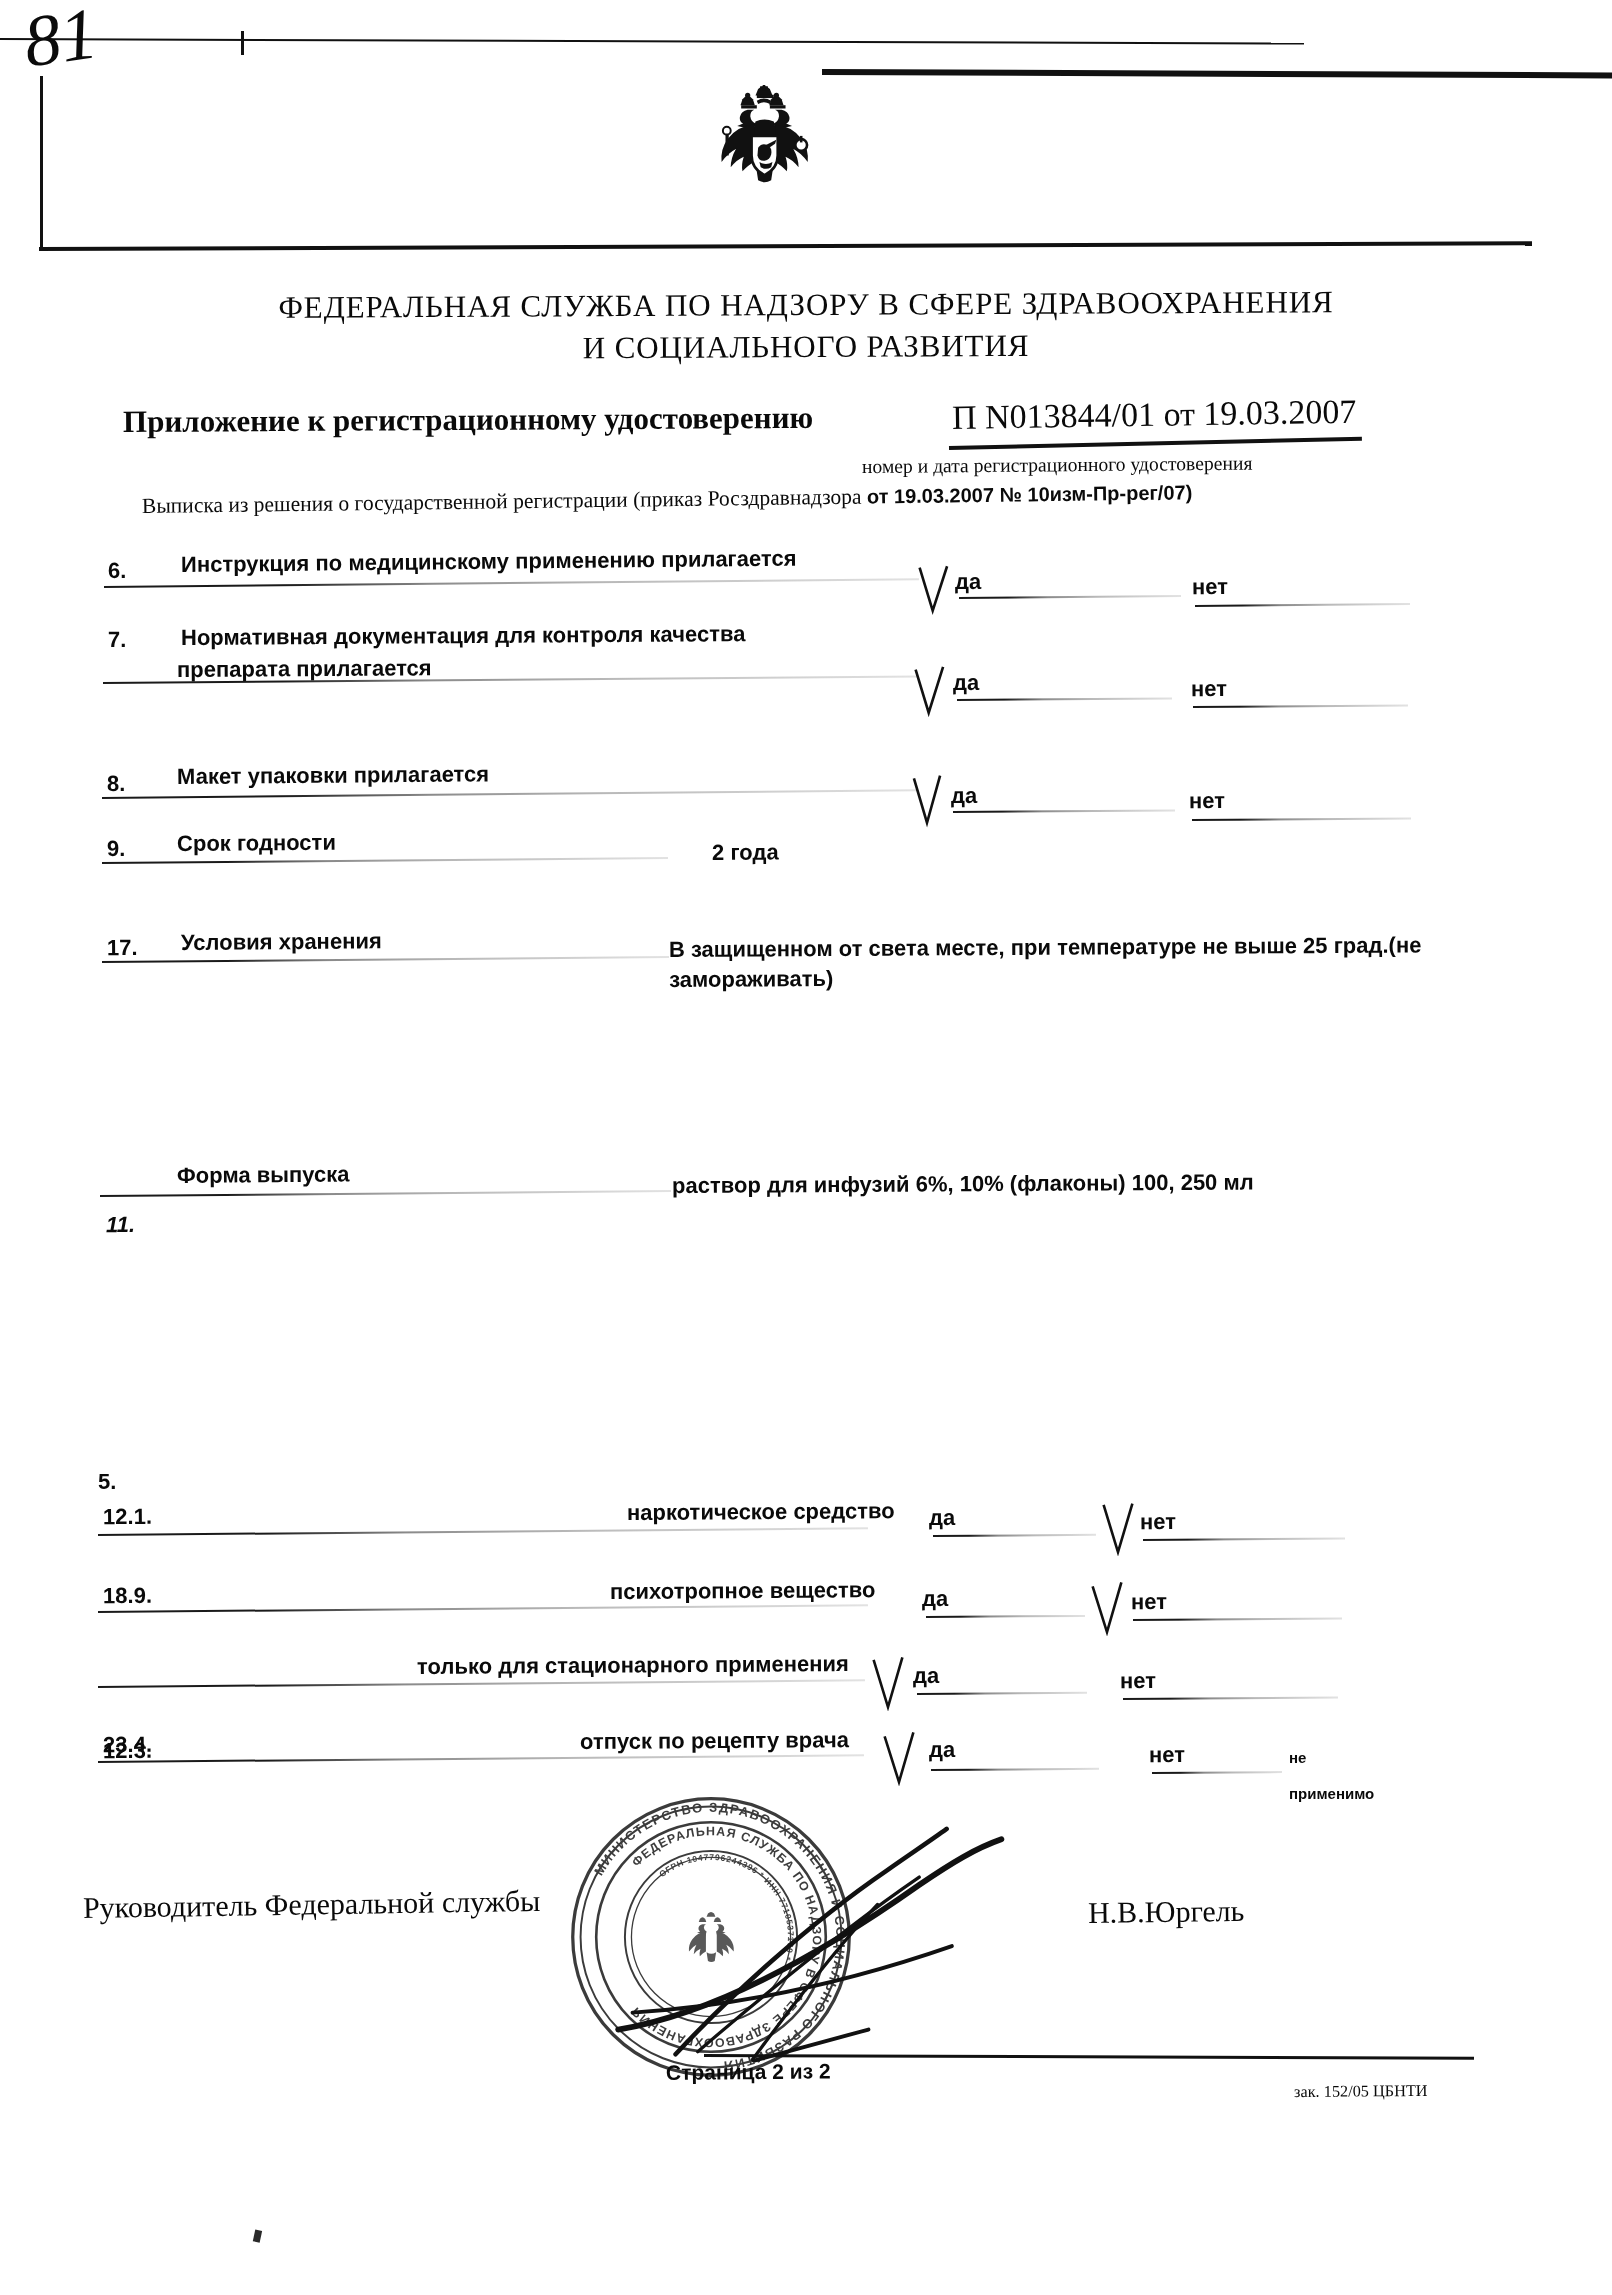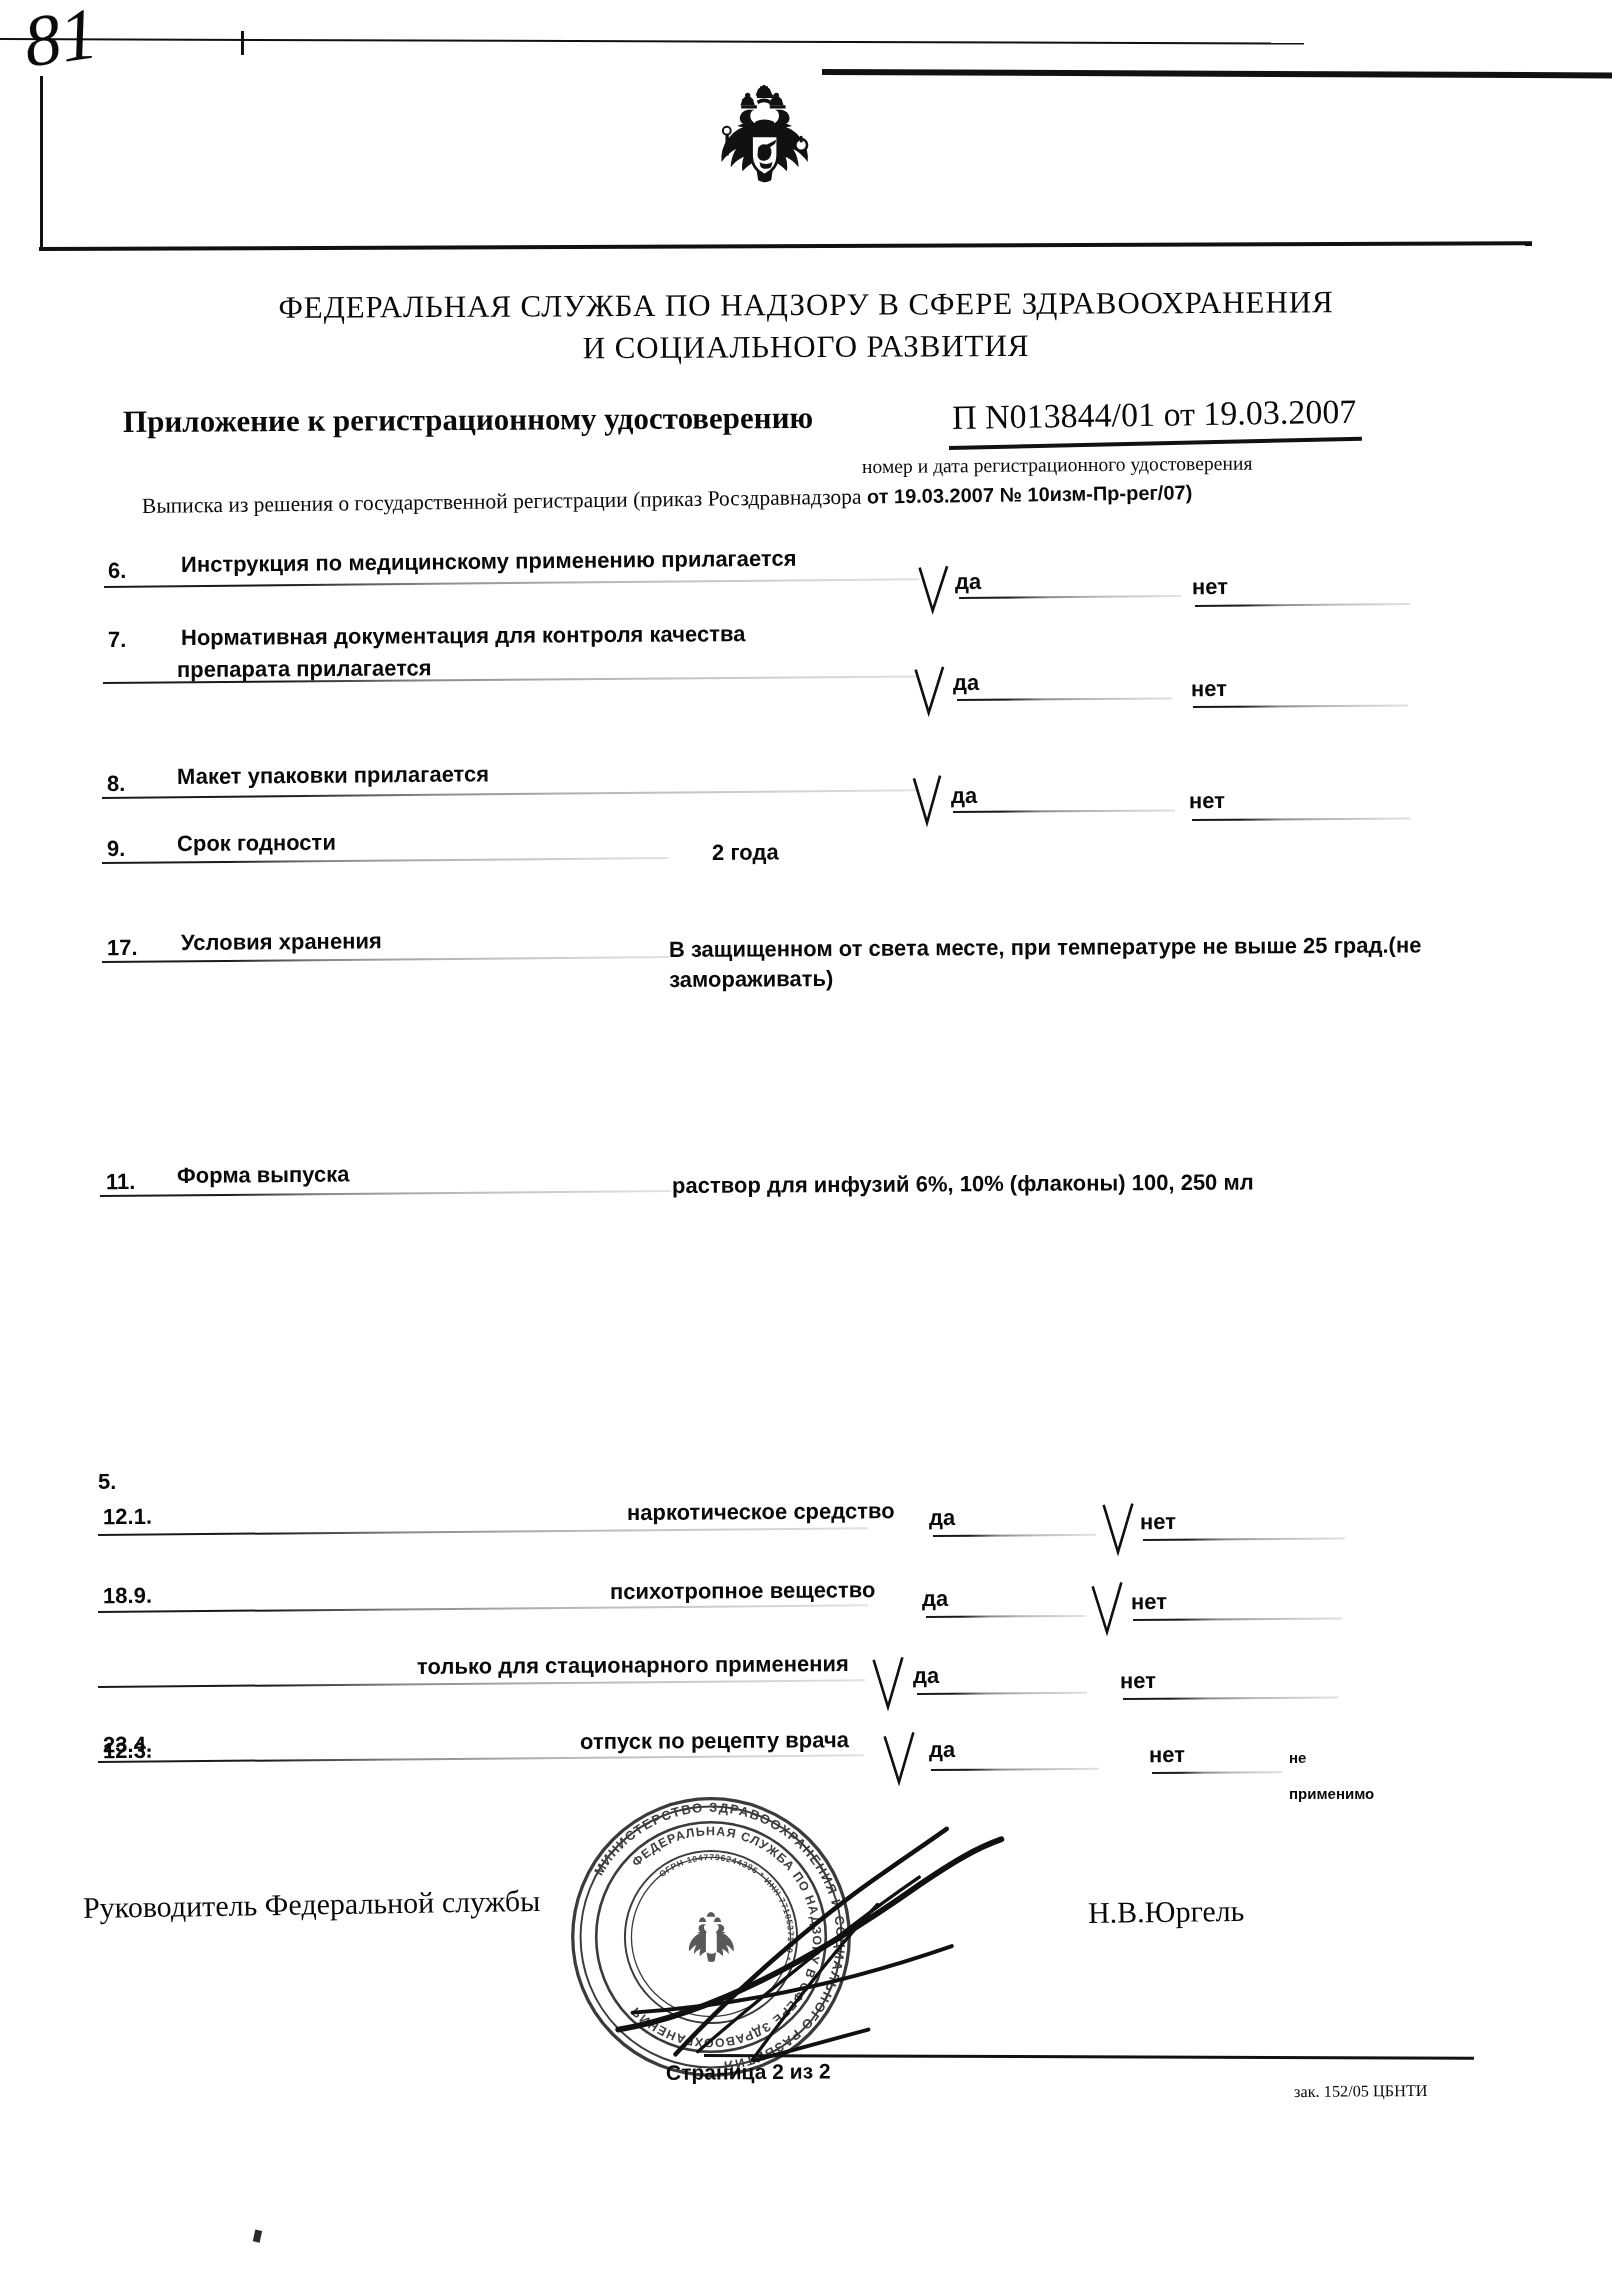--- a/index.html
+++ b/index.html
@@ -388,21 +388,21 @@
   <div class="num" style="left:107px; top:836px; transform:rotate(-0.5deg);">9.</div>
   <div class="lbl" style="left:177px; top:831px; transform:rotate(-0.5deg); transform-origin:left center;">Срок годности</div>
   <div class="rule faint" style="left:102px; top:862px; width:566px; transform:rotate(-0.5deg);"></div>
   <div class="val" style="left:669px; top:840px; transform:rotate(-0.4deg); transform-origin:left center;margin-left:43px;">2 года</div>
 
   <div class="num" style="left:107px; top:935px; transform:rotate(-0.5deg);">17.</div>
   <div class="lbl" style="left:181px; top:930px; transform:rotate(-0.5deg); transform-origin:left center;">Условия хранения</div>
   <div class="rule faint" style="left:102px; top:961px; width:567px; transform:rotate(-0.5deg);"></div>
   <div class="val-wrap" style="left:669px; top:935px; transform:rotate(-0.35deg); transform-origin:left center;">В защищенном от света месте, при температуре не выше 25 град.(не замораживать)</div>
 
-  <div class="num" style="left:106px; top:1169px; transform:rotate(-0.5deg);">11.</div>
+  <div class="num" style="left:106px; top:1212px; transform:rotate(-0.5deg);font-style:italic;">11.</div>
   <div class="lbl" style="left:177px; top:1163px; transform:rotate(-0.5deg); transform-origin:left center;">Форма выпуска</div>
   <div class="rule faint" style="left:100px; top:1195px; width:571px; transform:rotate(-0.5deg);"></div>
   <div class="val" style="left:672px; top:1173px; transform:rotate(-0.35deg); transform-origin:left center;">раствор для инфузий 6%, 10% (флаконы) 100, 250 мл</div>
 
   <div class="num" style="left:98px; top:1469px;">5.</div>
 
   <div class="num" style="left:103px; top:1504px; transform:rotate(-0.5deg);">12.1.</div>
   <div class="lbl" style="left:627px; top:1500px; transform:rotate(-0.4deg); transform-origin:left center;">наркотическое средство</div>
   <div class="rule faint" style="left:98px; top:1534px; width:770px; transform:rotate(-0.5deg);"></div>
   <div class="opt" style="left:929px; top:1505px; transform:rotate(-0.4deg);">да</div>

